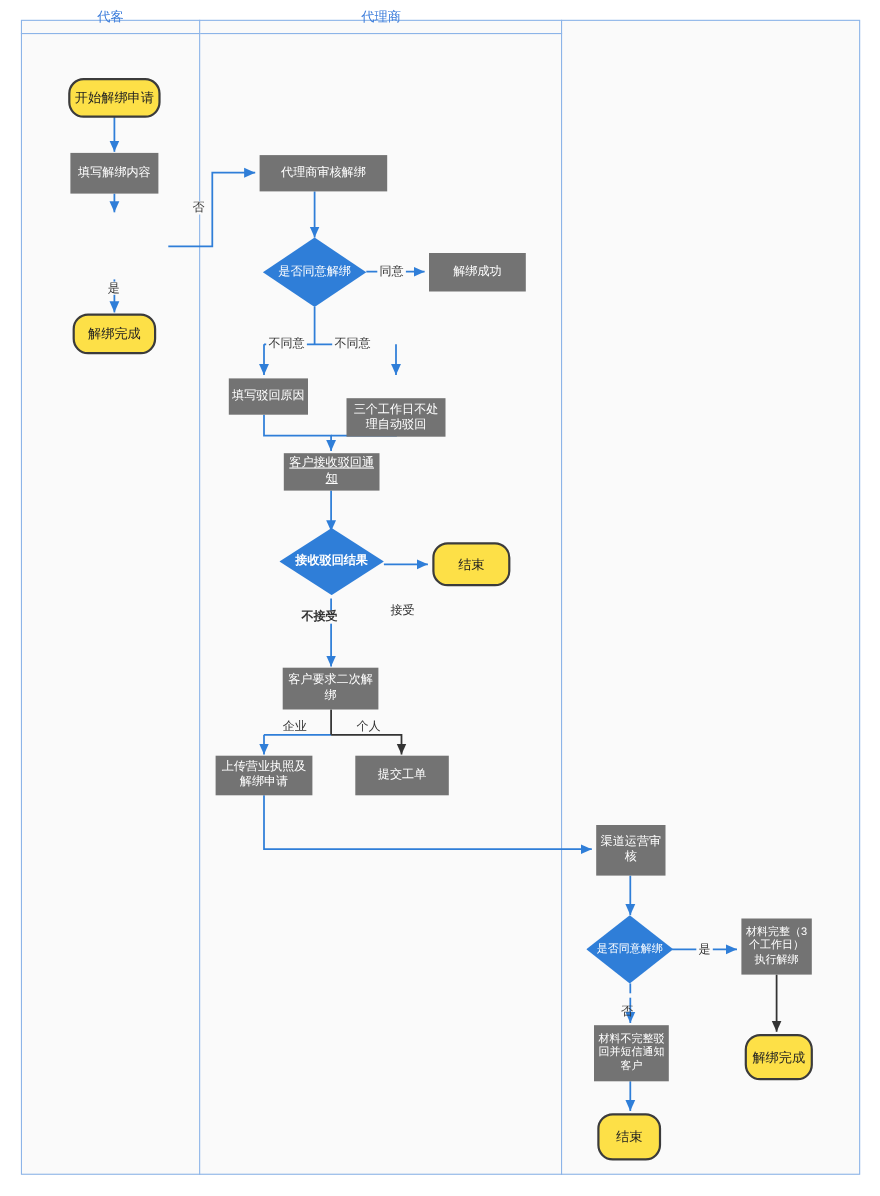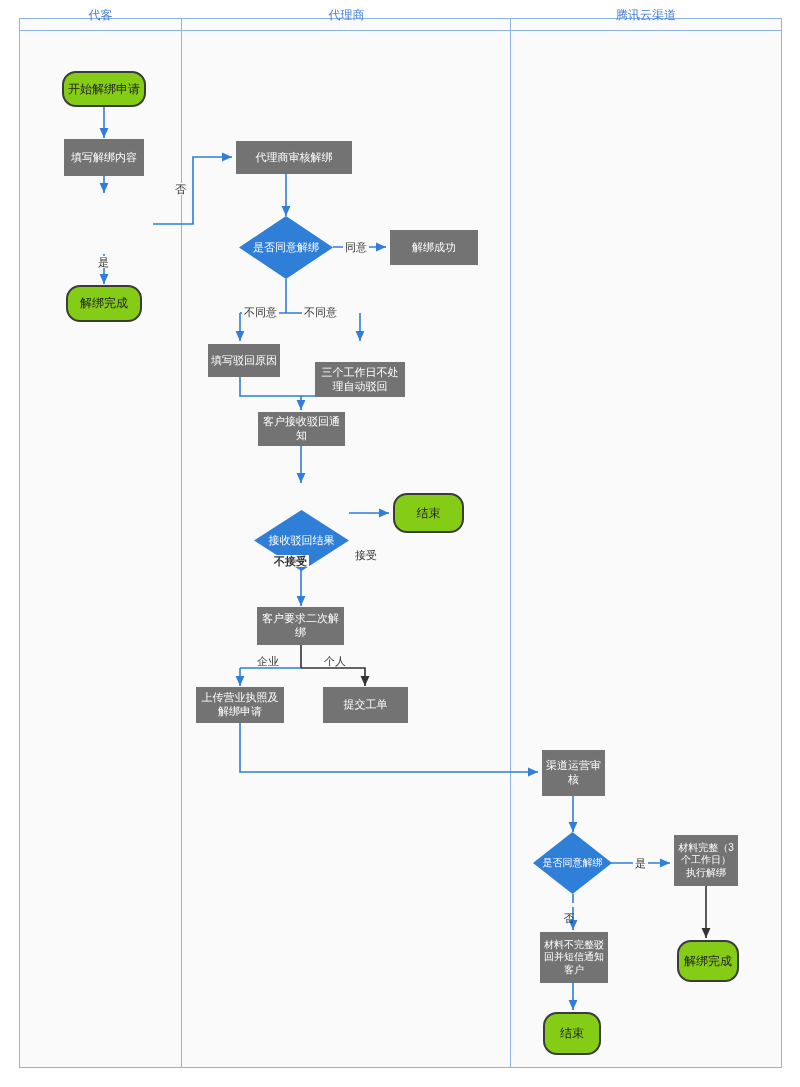--- a/index.html
+++ b/index.html
@@ -5,42 +5,39 @@
 <style>
   html,body{margin:0;padding:0;background:#ffffff;}
   body{font-family:"Liberation Sans","DejaVu Sans",sans-serif;}
   #stage{position:relative;width:800px;height:1087px;background:#ffffff;overflow:hidden;}
   #board{position:absolute;left:19px;top:18px;width:763px;height:1050px;background:#fafafa;border:1px solid #8cb4e8;box-sizing:border-box;}
   .lane-head{position:absolute;top:0;height:31px;line-height:31px;text-align:center;color:#3d7ddb;font-size:12px;border-bottom:1px solid #8cb4e8;box-sizing:border-box;}
   .lane-div{position:absolute;top:0;bottom:0;width:1px;background:#8cb4e8;}
   svg#wires{position:absolute;left:0;top:0;width:800px;height:1087px;pointer-events:none;}
   .node{position:absolute;box-sizing:border-box;display:flex;align-items:center;justify-content:center;text-align:center;}
   .proc{background:#737373;color:#ffffff;font-size:11px;line-height:1.25;padding:2px 3px;}
-  .term{background:#84cc16;border:2px solid #3b3b3b;border-radius:14px;color:#222222;font-size:12px;}
+  .term{background:#fde047;border:2px solid #3b3b3b;border-radius:14px;color:#222222;font-size:12px;}
   .dia-wrap{position:absolute;}
   .dia-shape{position:absolute;left:0;top:0;width:100%;height:100%;}
   .dia-txt{position:absolute;left:0;top:0;width:100%;height:100%;display:flex;align-items:center;justify-content:center;color:#ffffff;font-size:11px;line-height:1.2;text-align:center;}
   .edge-lbl{position:absolute;color:#333333;font-size:11px;background:#fafafa;padding:0 2px;white-space:nowrap;line-height:12px;}
   .edge-lbl.vert{writing-mode:vertical-rl;text-orientation:upright;padding:2px 0;}
 </style>
 </head>
 <body>
 
 <div id="stage">
 
   <div id="board"></div>
 
   <div class="lane-head" style="left:182px;width:329px;">
     <span>代理商</span>
   </div>
   <div class="lane-head" style="left:19px;width:163px;">
     <span>代客</span>
-  </div>
-  <div class="lane-head" style="left:511px;width:270px;">
-    <span>腾讯云渠道</span>
   </div>
 
   <div class="lane-div" style="left:181px;top:18px;height:1050px;"></div>
   <div class="lane-div" style="left:510px;top:18px;height:1050px;"></div>
 
   <svg id="wires" viewBox="0 0 800 1087">
     <defs>
       <marker id="arrB" viewBox="0 0 10 10" refX="9" refY="5" markerWidth="7" markerHeight="7" orient="auto-start-reverse">
         <path d="M0,1 L9,5 L0,9 z" fill="#2f7ed8"></path>
       </marker>
@@ -118,25 +115,25 @@
   </div>
 
   <div class="node proc" style="left:208px;top:344px;width:72px;height:33px;">
     <span>填写驳回原因</span>
   </div>
 
   <div class="node proc" style="left:315px;top:362px;width:90px;height:35px;">
     <span>三个工作日不处理自动驳回</span>
   </div>
 
-  <div class="node proc" style="left:258px;top:412px;width:87px;height:34px;">
+  <div class="node proc" style="left:258px;top:412px;width:87px;height:34px;text-decoration:underline;">
     <span>客户接收驳回通知</span>
   </div>
 
-  <div class="dia-wrap" style="left:254px;top:510px;width:95px;height:61px;">
+  <div class="dia-wrap" style="left:254px;top:480px;width:95px;height:61px;font-weight:bold;">
     <svg class="dia-shape" viewBox="0 0 95 61">
       <polygon points="47.5,0 95,30.5 47.5,61 0,30.5" fill="#2f7ed8"></polygon>
     </svg>
     <div class="dia-txt">接收驳回结果</div>
   </div>
 
   <div class="node term" style="left:393px;top:493px;width:71px;height:40px;">
     <span>结束</span>
   </div>
 

